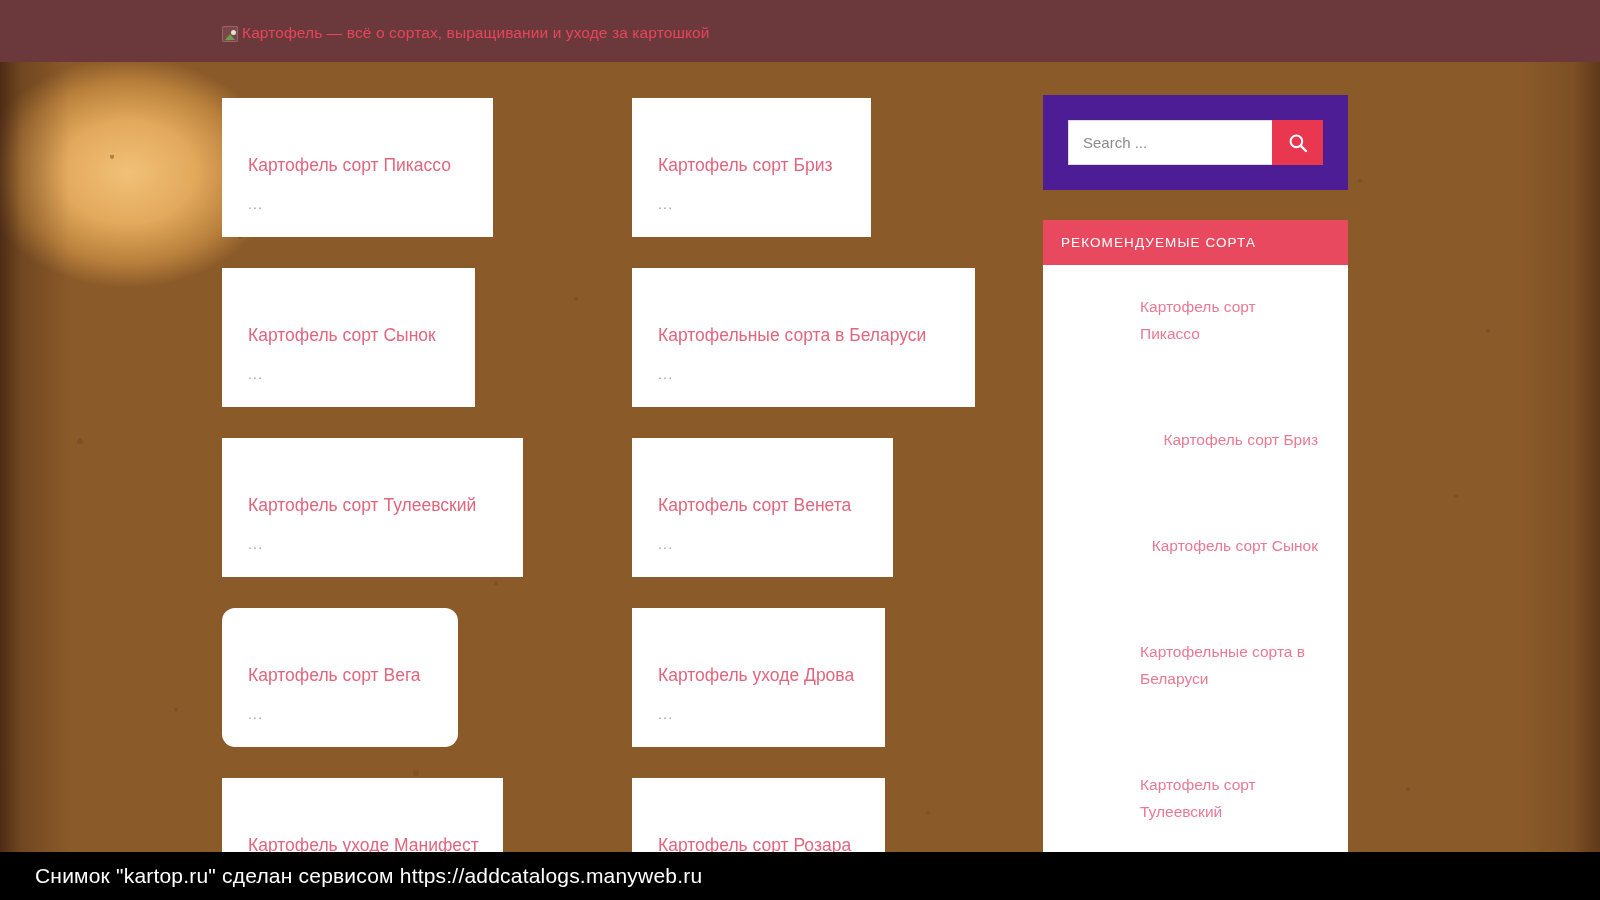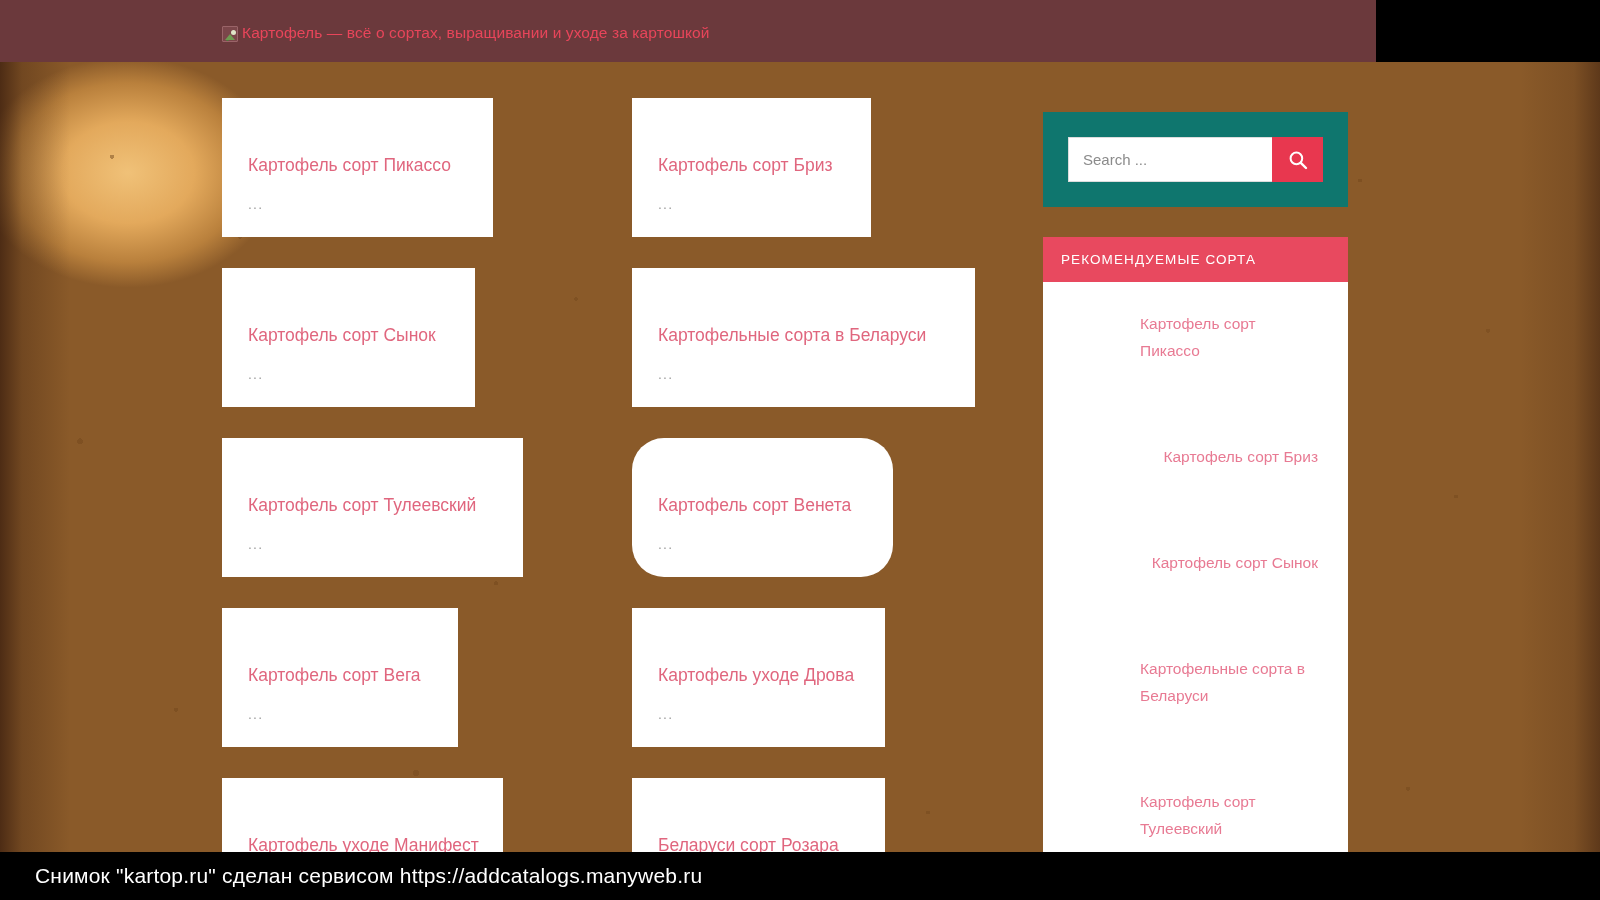--- a/index.html
+++ b/index.html
@@ -92,21 +92,21 @@
   
   #bg-vignette {
     position:absolute; left:0; top:62px; width:1600px; height:790px;
     background:
       linear-gradient(90deg, rgba(40,16,8,.62) 0px, rgba(40,16,8,.25) 22px, rgba(40,16,8,0) 70px),
       linear-gradient(270deg, rgba(40,16,8,.45) 0px, rgba(40,16,8,.14) 26px, rgba(40,16,8,0) 80px);
   }
 
   
   #topbar {
-    position:absolute; left:0; top:0; width:1376px; height:62px;
+    position:absolute; left:0; top:0; width:1600px; height:62px;
     background:#6b393c;
     z-index:20;
   }
   #site-title-wrap {
     position:absolute; left:222px; top:24px;
     display:flex; align-items:flex-start; gap:4px;
     white-space:nowrap;
   }
   .broken-img {
     width:16px; height:16px; flex:0 0 16px;
@@ -160,24 +160,23 @@
     color:#a0a0a0;
     font-size:14px;
     line-height:14px;
     letter-spacing:1.2px;
   }
 
   
   #sidebar { position:absolute; left:1043px; top:33px; width:305px; }
 
   .widget-search {
-    background:#0f766e;
+    background:#4c1d95;
     padding:25px 25px 25px 25px;
     width:305px;
-    margin-top:17px;
   }
   .search-form { display:flex; height:45px; }
   #search-input {
     flex:1 1 auto;
     border:1px solid #dcdcdc;
     border-right:none;
     outline:none;
     padding:0 14px;
     font-size:15px;
     color:#555;
@@ -276,42 +275,42 @@
       <div class="card" style="left:632px; top:206px; width:343px; height:139px;">
         <div class="ct" style="left:26px; top:56px;">Картофельные сорта в Беларуси</div>
         <div class="ce" style="left:26px; top:99px;">...</div>
       </div>
 
       <div class="card" style="left:222px; top:376px; width:301px; height:139px;">
         <div class="ct" style="left:26px; top:56px;">Картофель сорт Тулеевский</div>
         <div class="ce" style="left:26px; top:99px;">...</div>
       </div>
 
-      <div class="card" style="left:632px; top:376px; width:261px; height:139px;border-radius:32px;">
+      <div class="card" style="left:632px; top:376px; width:261px; height:139px;">
         <div class="ct" style="left:26px; top:56px;">Картофель сорт Венета</div>
         <div class="ce" style="left:26px; top:99px;">...</div>
       </div>
 
-      <div class="card" style="left:222px; top:546px; width:236px; height:139px;">
+      <div class="card" style="left:222px; top:546px; width:236px; height:139px;border-radius:13px;">
         <div class="ct" style="left:26px; top:56px;">Картофель сорт Вега</div>
         <div class="ce" style="left:26px; top:99px;">...</div>
       </div>
 
       <div class="card" style="left:632px; top:546px; width:253px; height:139px;">
         <div class="ct" style="left:26px; top:56px;">Картофель уходе Дрова</div>
         <div class="ce" style="left:26px; top:99px;">...</div>
       </div>
 
       <div class="card" style="left:222px; top:716px; width:281px; height:139px; overflow:hidden;">
         <div class="ct" style="left:26px; top:56px;">Картофель уходе Манифест</div>
         <div class="ce" style="left:26px; top:99px;">...</div>
       </div>
 
       <div class="card" style="left:632px; top:716px; width:253px; height:139px; overflow:hidden;">
-        <div class="ct" style="left:26px; top:56px;">Беларуси сорт Розара</div>
+        <div class="ct" style="left:26px; top:56px;">Картофель сорт Розара</div>
         <div class="ce" style="left:26px; top:99px;">...</div>
       </div>
 
     </div>
 
     <div id="sidebar">
 
       <div class="widget-search">
         <form class="search-form">
           <input id="search-input" type="text" placeholder="Search ..." style="">

